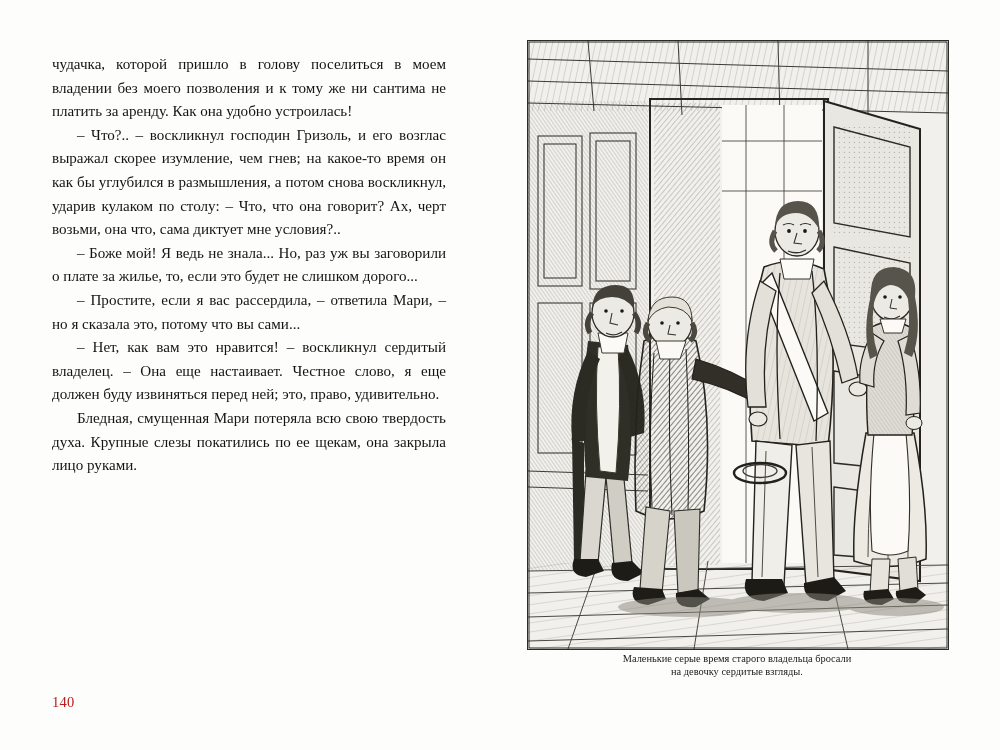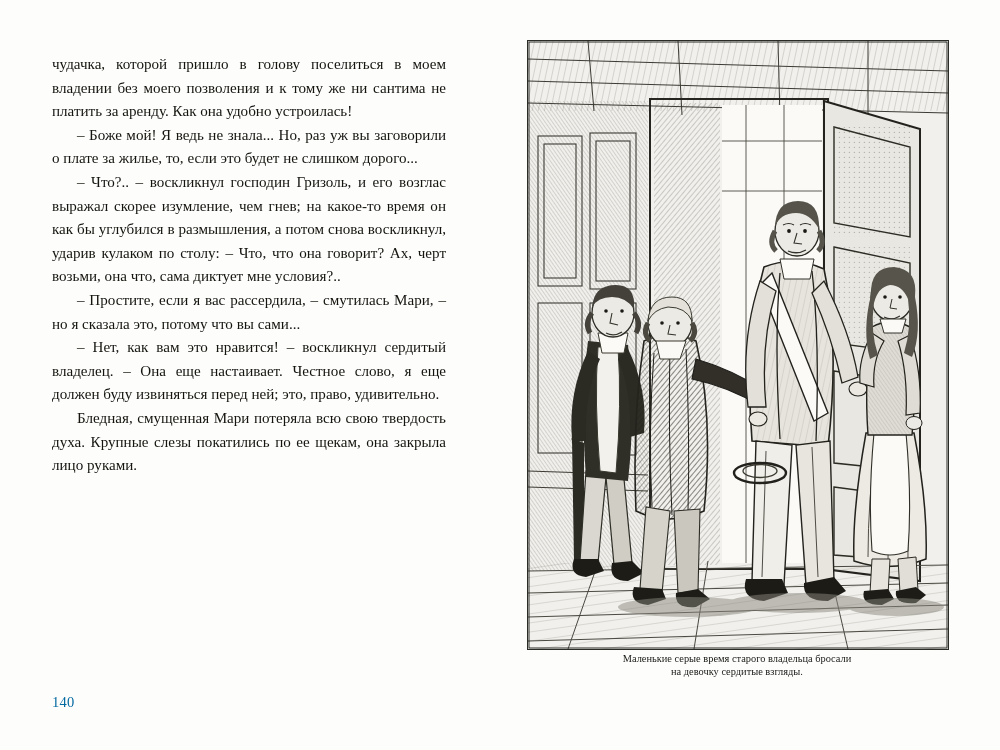--- a/index.html
+++ b/index.html
@@ -44,21 +44,21 @@
     text-indent: 25px;
   }
   .para.cont {
     text-indent: 0;
   }
   .folio {
     position: absolute;
     left: 52px;
     top: 681px;
     font-size: 14.5px;
-    color: #0369a1;
+    color: #b91c1c;
     letter-spacing: 0.3px;
   }
   
   .right-page {
     position: absolute;
     left: 500px;
     top: 0;
     width: 500px;
     height: 750px;
   }
@@ -94,23 +94,23 @@
   }
 </style>
 </head>
 <body>
 
 <div class="page-spread">
 
   <div class="left-page">
     <div class="text-column">
       <p class="para cont">чудачка, которой пришло в голову поселиться в моем владении без моего позволения и к тому же ни сантима не платить за аренду. Как она удобно устроилась!</p>
+      <p class="para">– Что?.. – воскликнул господин Гризоль, и его возглас выражал скорее изумление, чем гнев; на какое-то время он как бы углубился в размышления, а потом снова воскликнул, ударив кулаком по столу: – Что, что она говорит? Ах, черт возьми, она что, сама диктует мне условия?..</p>
       <p class="para">– Боже мой! Я ведь не знала... Но, раз уж вы заговорили о плате за жилье, то, если это будет не слишком дорого...</p>
-      <p class="para">– Что?.. – воскликнул господин Гризоль, и его возглас выражал скорее изумление, чем гнев; на какое-то время он как бы углубился в размышления, а потом снова воскликнул, ударив кулаком по столу: – Что, что она говорит? Ах, черт возьми, она что, сама диктует мне условия?..</p>
-      <p class="para">– Простите, если я вас рассердила, – смутилась Мари, – но я сказала это, потому что вы сами...</p>
+      <p class="para">– Простите, если я вас рассердила, – ответила Мари, – но я сказала это, потому что вы сами...</p>
       <p class="para">– Нет, как вам это нравится! – воскликнул сердитый владелец. – Она еще настаивает. Честное слово, я еще должен буду извиняться перед ней; это, право, удивительно.</p>
       <p class="para">Бледная, смущенная Мари потеряла всю свою твердость духа. Крупные слезы покатились по ее щекам, она закрыла лицо руками.</p>
     </div>
     <div class="folio">140</div>
   </div>
 
   <div class="right-page">
     <div class="plate-frame">
       <div class="engraving">
         <svg viewBox="0 0 420 608" preserveAspectRatio="none" aria-hidden="true">

